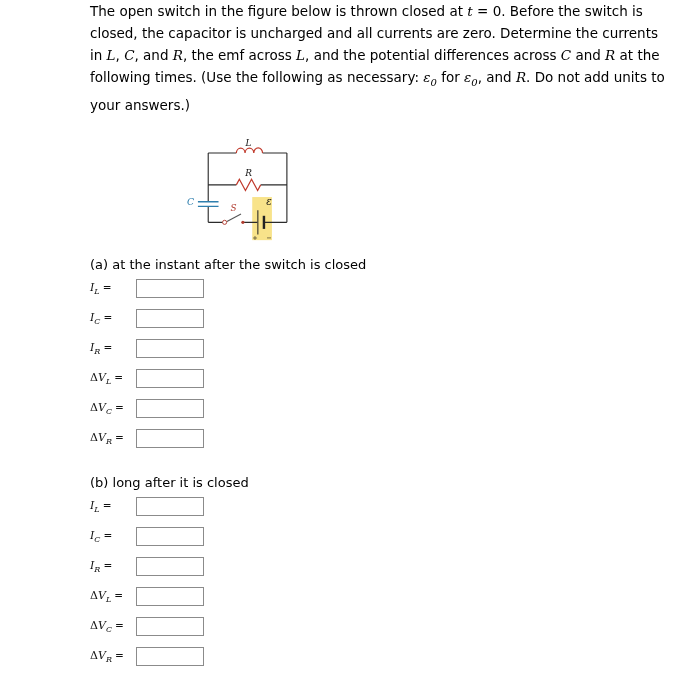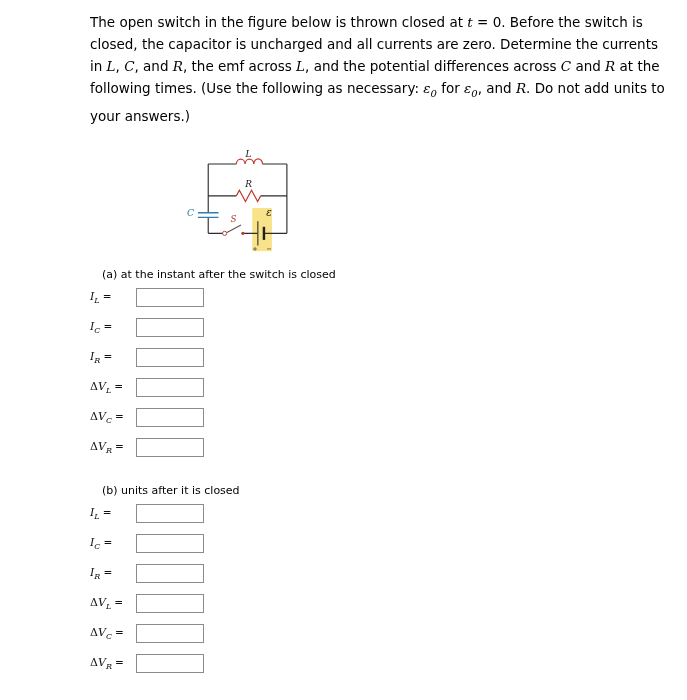--- a/index.html
+++ b/index.html
@@ -2,29 +2,29 @@
 <html><head>
 <meta charset="utf-8">
 <style>
   * { margin:0; padding:0; box-sizing:border-box; }
   html, body { background:#fff; }
   body {
     width:687px; height:700px; overflow:hidden;
     font-family:"DejaVu Sans","Liberation Sans",sans-serif;
     color:#000;
   }
-  .page { padding:11px 0 0 90px; }
+  .page { padding:0 0 0 90px; }
 
   .problem { width:584px; font-size:13.5px; line-height:22px; }
   .problem .it { font-family:"DejaVu Serif","Liberation Serif",serif; font-style:italic; }
   .problem sub { font-size:10px; font-family:"DejaVu Serif","Liberation Serif",serif; font-style:italic; }
 
   .circuit-wrap { margin:22px 0 0 92px; width:118px; height:105px; }
 
-  .section-heading { font-size:11px; margin-top:14px;margin-left:12px; }
+  .section-heading { font-size:13px; margin-top:14px; }
   #part-b .section-heading { margin-top:26px; }
 
   .rows { margin-top:6px; }
   .field-row { display:flex; align-items:center; height:21px; margin-bottom:9px; }
   .field-label {
     width:46px; text-align:left; padding-right:5px; white-space:nowrap;
     font-size:11px; font-family:"DejaVu Serif","Liberation Serif",serif; color:#111;
   }
   .field-label .prefix { font-style:normal; }
   .field-label .base { font-style:italic; }
@@ -95,21 +95,21 @@
         <input type="text" class="answer-input" style="">
       </div>
       <div class="field-row">
         <span class="field-label"><span class="prefix">Δ</span><span class="base">V</span><sub>R</sub><span class="eq">=</span></span>
         <input type="text" class="answer-input" style="">
       </div>
     </div>
   </div>
 
   <div id="part-b">
-    <div class="section-heading">(b) units after it is closed</div>
+    <div class="section-heading">(b) long after it is closed</div>
     <div class="rows">
       <div class="field-row">
         <span class="field-label"><span class="prefix"></span><span class="base">I</span><sub>L</sub><span class="eq">=</span></span>
         <input type="text" class="answer-input" style="">
       </div>
       <div class="field-row">
         <span class="field-label"><span class="prefix"></span><span class="base">I</span><sub>C</sub><span class="eq">=</span></span>
         <input type="text" class="answer-input" style="">
       </div>
       <div class="field-row">

